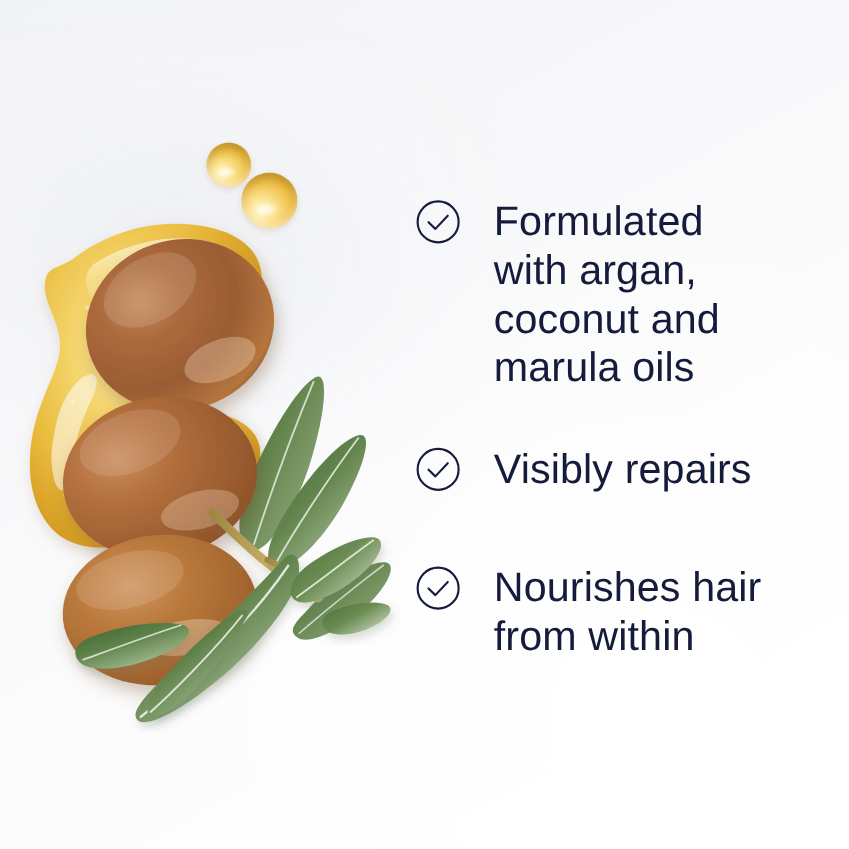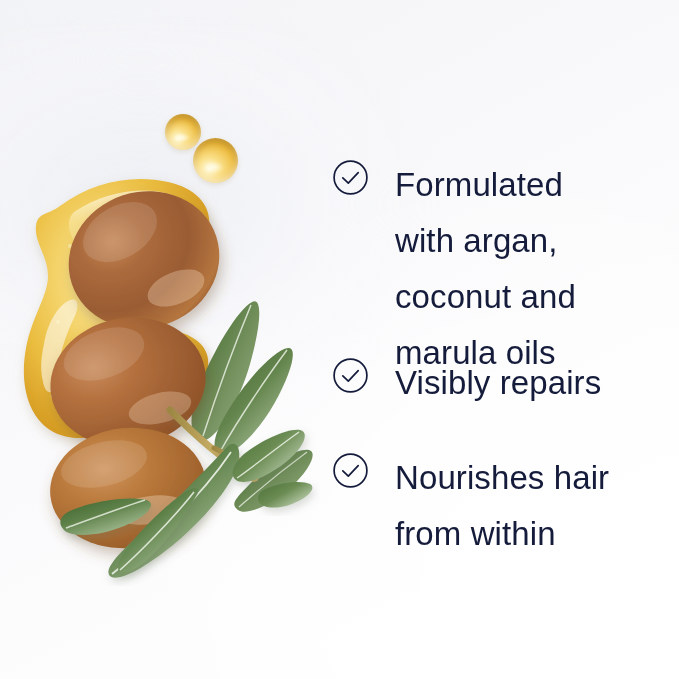--- a/index.html
+++ b/index.html
@@ -101,21 +101,21 @@
     width: 37px;
     height: 37px;
     margin-top: 2px;
   }
   .check-icon svg { display: block; }
 
   .benefit-text {
     font-family: "Liberation Sans", sans-serif;
     font-size: 33px;
     font-weight: 300;
-    line-height: 56px;
+    line-height: 39px;
     letter-spacing: 0.1px;
     color: #151c3b;
     white-space: pre-line;
     margin: 0;
   }
 </style>
 </head>
 <body>
 
 <div id="canvas">

